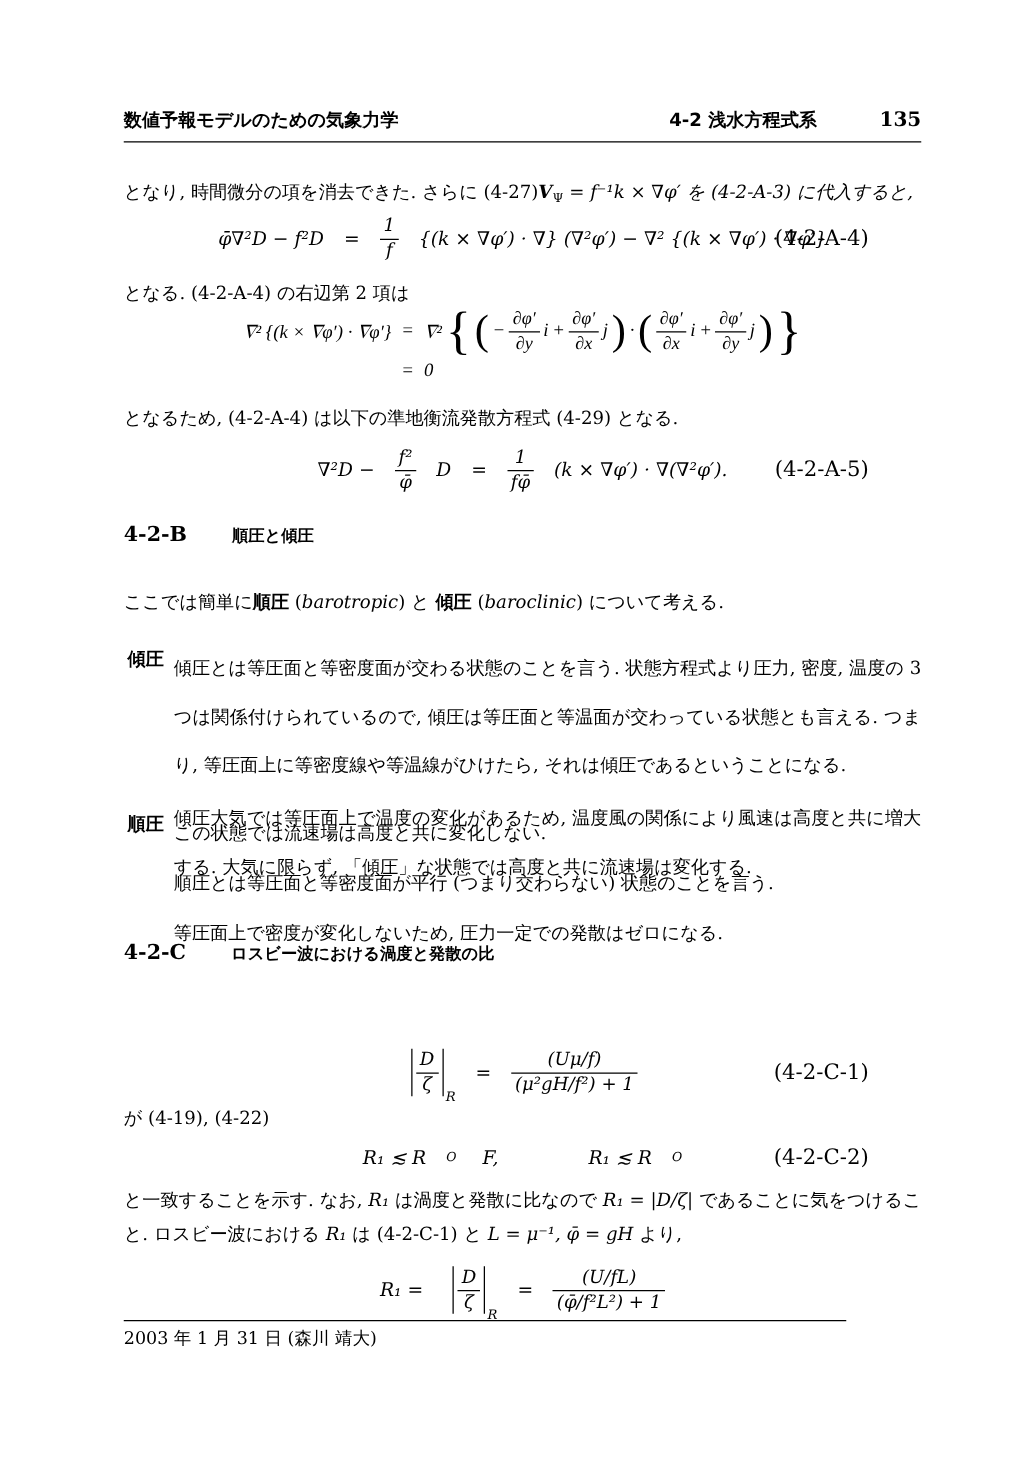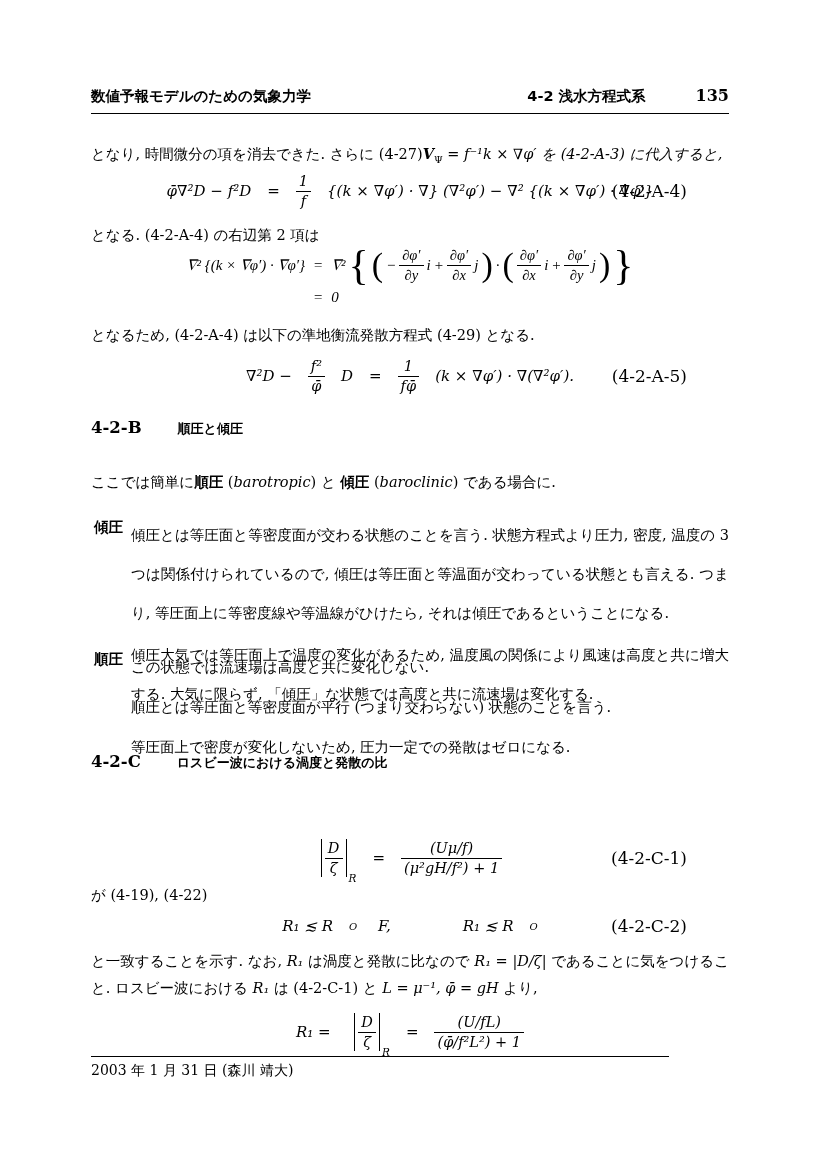--- a/index.html
+++ b/index.html
@@ -1,20 +1,20 @@
 <!DOCTYPE html>
 <html lang="ja"><head>
 <meta charset="utf-8">
 <style>
   html,body{margin:0;padding:0;background:#e8e8e8;}
   .sheet{
     position:relative;width:826px;height:1169px;background:#ffffff;
     font-family:"DejaVu Serif",serif;color:#000;overflow:hidden;
   }
-  .abs{position:absolute;left:91px;width:638px;}
+  .abs{position:absolute;left:99px;width:638px;}
   
   .header{top:86px;display:flex;justify-content:space-between;align-items:baseline;
     border-bottom:1.6px solid #000;padding-bottom:7px;}
   .h-left{font-family:"DejaVu Sans",sans-serif;font-weight:bold;font-size:14.5px;}
   .h-right{display:flex;align-items:baseline;}
   .h-sec{font-family:"DejaVu Sans",sans-serif;font-weight:bold;font-size:14.5px;}
   .h-page{font-family:"DejaVu Serif",serif;font-weight:bold;font-size:16px;margin-left:50px;}
   
   .para{font-size:14.5px;line-height:27px;text-align:justify;margin:0;}
   .bold-jp{font-weight:bold;font-family:"DejaVu Sans",sans-serif;}
@@ -144,21 +144,21 @@
       </span>
     <span class="m">(k × ∇φ′) · ∇(∇²φ′).</span>
     <span class="eqlabel">(4-2-A-5)</span>
   </div>
 
   <div class="abs sec" style="top:418px">
     <span class="secnum">4-2-B</span>
     <span class="sectitle">順圧と傾圧</span>
   </div>
 
-  <p class="abs para" style="top:469px"><span>ここでは簡単に</span><span class="bold-jp">順圧</span><span> (</span><span class="it">barotropic</span><span>) と </span><span class="bold-jp">傾圧</span><span> (</span><span class="it">baroclinic</span><span>) である場合に.</span></p>
+  <p class="abs para" style="top:469px"><span>ここでは簡単に</span><span class="bold-jp">順圧</span><span> (</span><span class="it">barotropic</span><span>) と </span><span class="bold-jp">傾圧</span><span> (</span><span class="it">baroclinic</span><span>) について考える.</span></p>
 
   <div class="abs def" style="top:516px">
     <span class="dlabel">傾圧</span>
     <p class="dp">傾圧とは等圧面と等密度面が交わる状態のことを言う. 状態方程式より圧力, 密度, 温度の 3 つは関係付けられているので, 傾圧は等圧面と等温面が交わっている状態とも言える. つまり, 等圧面上に等密度線や等温線がひけたら, それは傾圧であるということになる.</p>
     <p class="dp">傾圧大気では等圧面上で温度の変化があるため, 温度風の関係により風速は高度と共に増大する. 大気に限らず, 「傾圧」な状態では高度と共に流速場は変化する.</p>
   </div>
 
   <div class="abs def" style="top:648px">
     <span class="dlabel">順圧</span>
     <p class="dp tight">この状態では流速場は高度と共に変化しない.</p>

